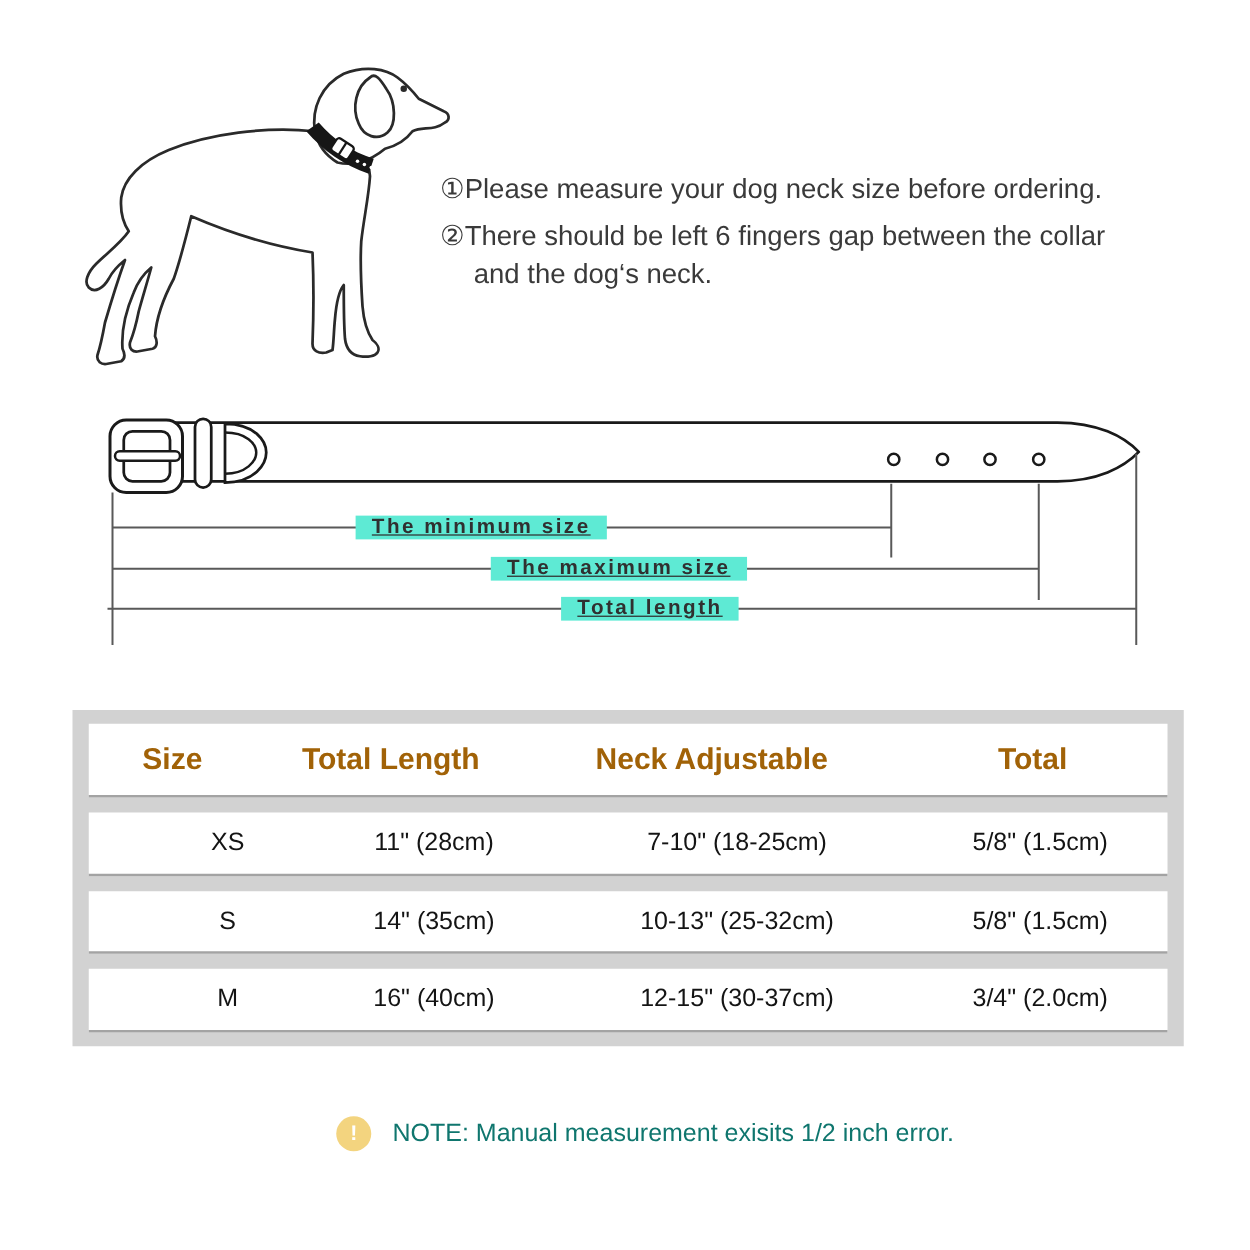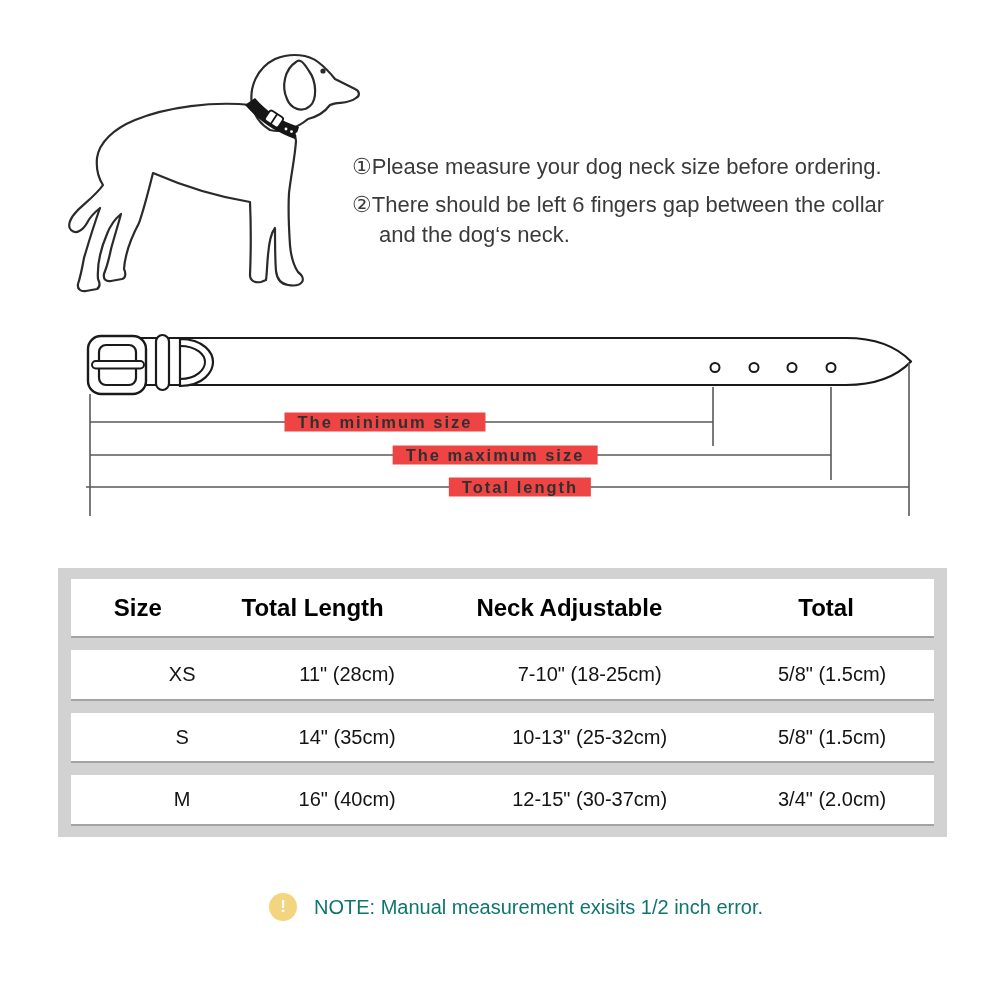--- a/index.html
+++ b/index.html
@@ -3,46 +3,46 @@
 <meta charset="utf-8">
 <style>
   html,body{margin:0;padding:0;background:#ffffff;}
   .page{
     position:relative;width:1000px;height:1000px;background:#ffffff;overflow:hidden;
     font-family:"Liberation Sans", sans-serif;color:#222;
   }
   
   .dog-wrap{position:absolute;left:55px;top:45px;width:320px;height:260px;}
   
-  .inst{position:absolute;left:352px;top:152px;width:600px;font-size:22px;line-height:30px;color:#3a3a3a;}
+  .inst{position:absolute;left:352px;top:136px;width:600px;font-size:22px;line-height:30px;color:#3a3a3a;}
   .inst-item{padding-left:27px;text-indent:-27px;}
   .inst-item.first{margin-bottom:8px;}
   .inst-item.second{max-width:540px;}
   
   .diagram{position:absolute;left:50px;top:325px;width:900px;height:200px;}
   .diagram svg{position:absolute;left:0;top:0;}
   .m-label{
-    position:absolute;transform:translate(-50%,-50%);background:#ef4444;
+    position:absolute;transform:translate(-50%,-50%);background:#5eead4;
     padding:0 13px;font-size:16.5px;font-weight:bold;letter-spacing:2px;
-    color:#303030;white-space:nowrap;
+    color:#303030;white-space:nowrap;text-decoration:underline;
   }
   .m-label.min{left:335px;top:97px;}
   .m-label.max{left:445px;top:130px;}
   .m-label.total{left:470px;top:162px;}
   
   .size-table{
     position:absolute;left:58px;top:568px;width:889px;height:269px;
     background:#d2d2d2;box-sizing:border-box;padding:11px 13px;
     display:flex;flex-direction:column;gap:12px;
   }
   .t-row{
     background:#ffffff;display:grid;grid-template-columns:15.5% 25% 34.5% 25%;
     align-items:center;text-align:center;border-bottom:2px solid #a3a3a3;
   }
-  .t-head{height:60px;font-size:24px;font-weight:bold;color:#000000;}
+  .t-head{height:60px;font-size:24px;font-weight:bold;color:#a16207;}
   .t-data{height:51px;font-size:20px;color:#141414;padding-left:48px;}
   
   .note{position:absolute;left:269px;top:893px;display:flex;align-items:center;gap:17px;}
   .note-badge{
     width:28px;height:28px;border-radius:50%;background:#f3d47f;
     display:flex;align-items:center;justify-content:center;
     color:#ffffff;font-size:17px;font-weight:bold;flex:0 0 auto;
   }
   .note-text{font-size:20px;color:#0f766e;white-space:nowrap;}
 </style>

